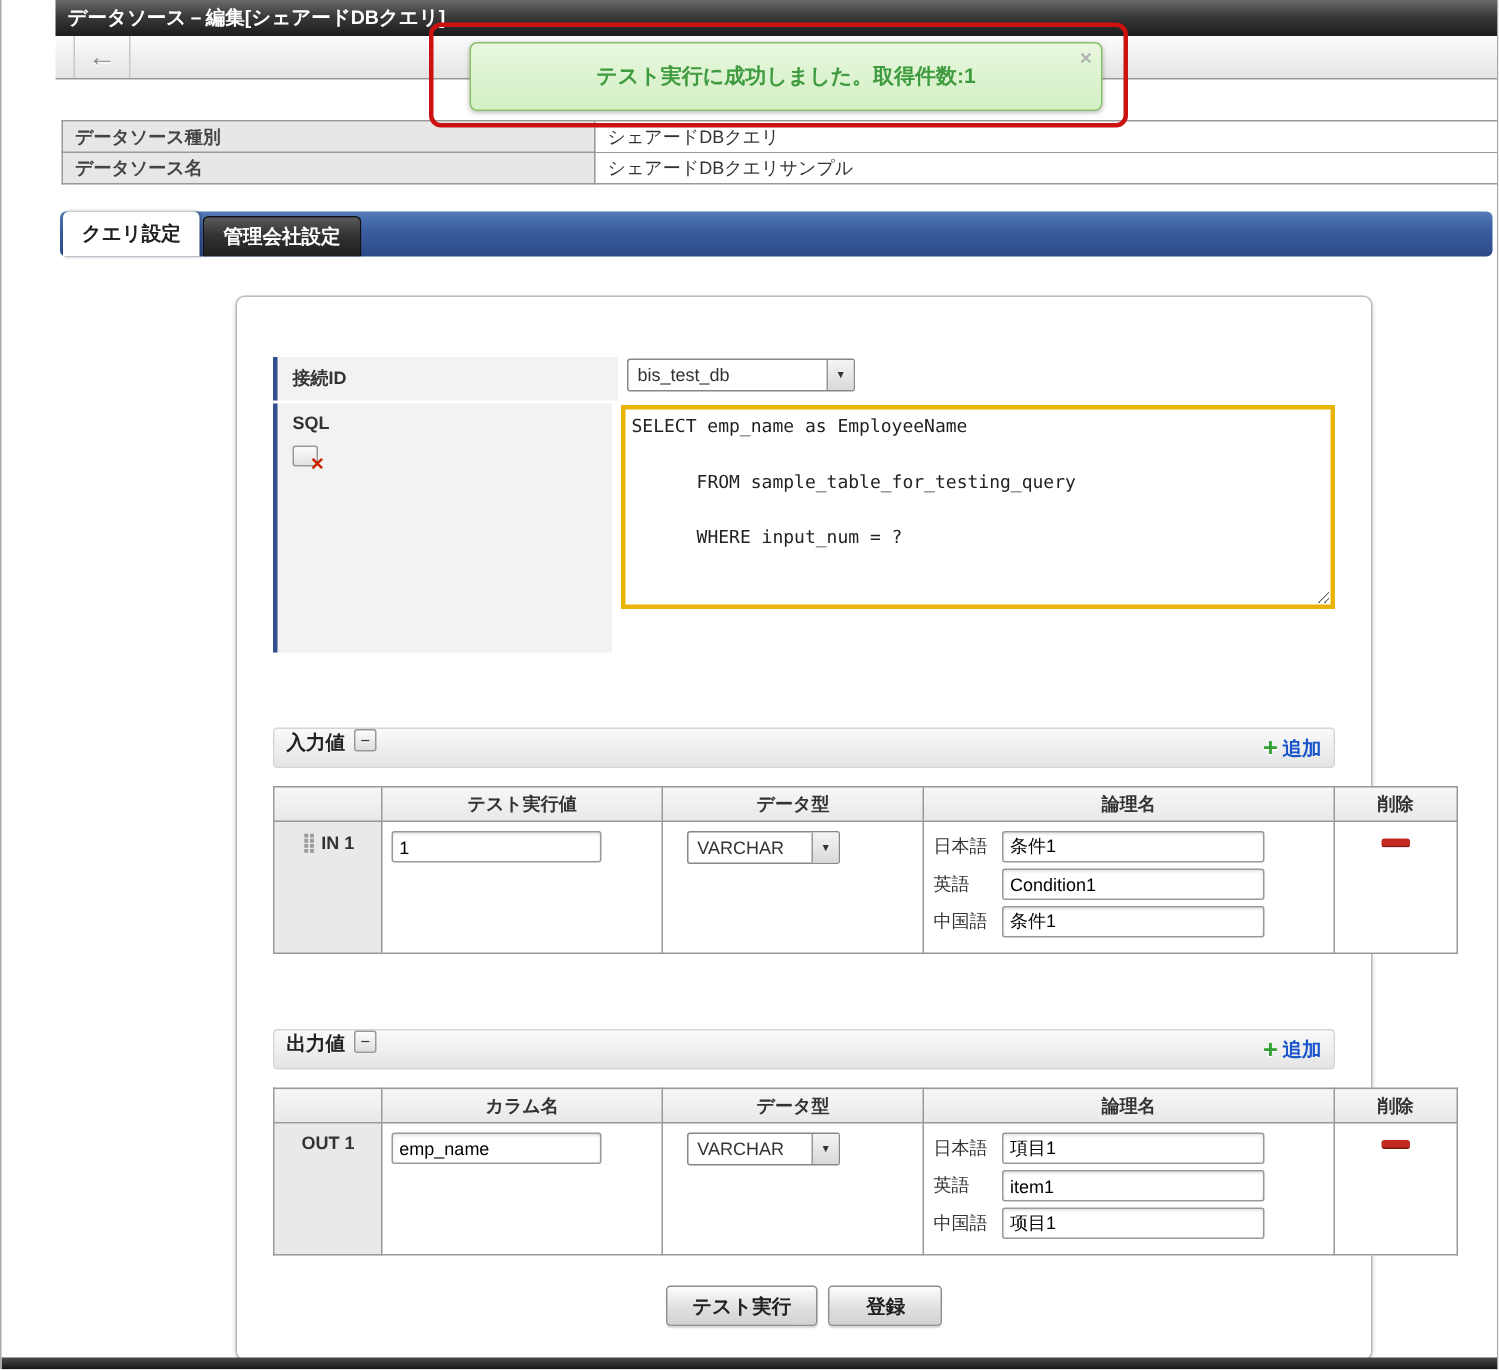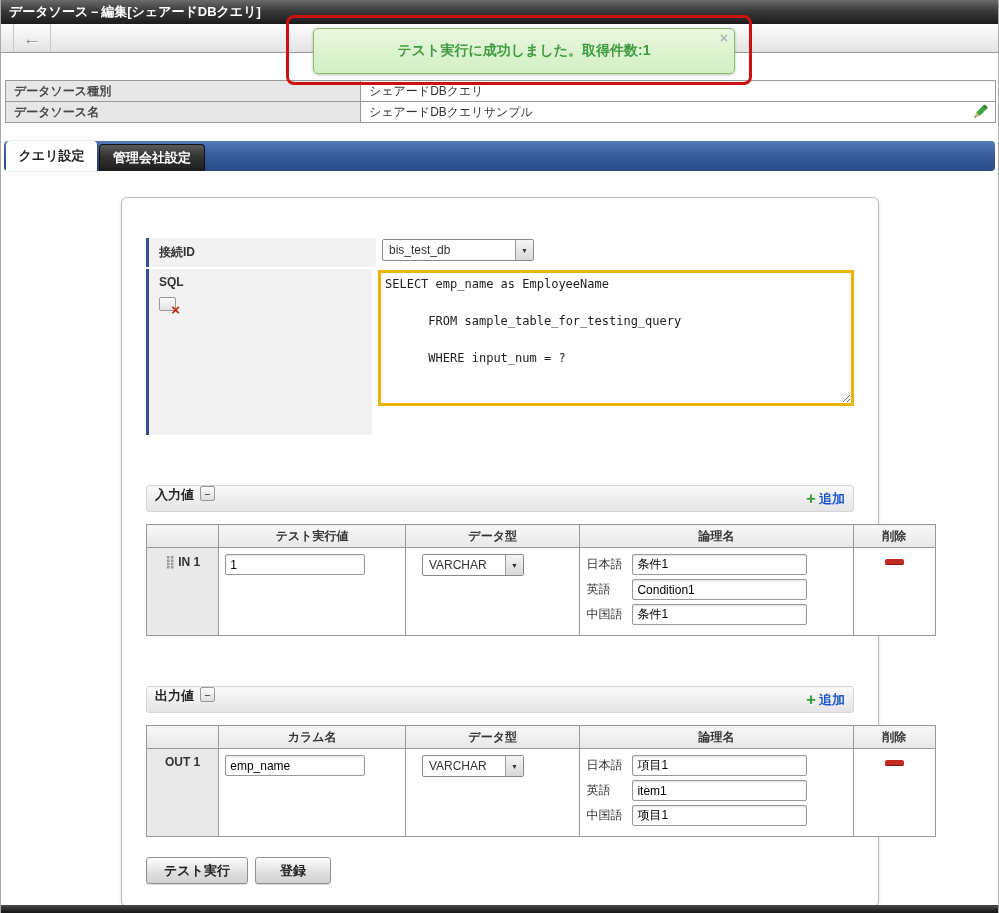--- a/index.html
+++ b/index.html
@@ -1,19 +1,19 @@
 <!DOCTYPE html>
 <html><head>
 <meta charset="utf-8">
 <style>
   * { margin:0; padding:0; box-sizing:border-box; }
   html,body { background:#fff; }
   body { font-family:"Liberation Sans","DejaVu Sans",sans-serif; font-size:12px; color:#333; }
   .page { position:relative; width:999px; height:913px; margin:0 auto; background:#fff;
-          border-left:1px solid #aaa; border-right:1px solid #aaa; overflow:hidden; }
+          border-left:1px solid #aaa; border-right:1px solid #aaa; overflow:hidden;padding-left:36px; }
 
   
   .titlebar { height:24px; background:linear-gradient(#6b6b6b,#3a3a3a 45%,#1c1c1c);
               color:#fff; font-weight:bold; font-size:13px; line-height:24px; padding-left:8px; }
 
   
   .toolbar { height:29px; background:linear-gradient(#fdfdfd,#e3e3e3); border-bottom:1px solid #999;
              display:flex; align-items:stretch; padding-left:12px; }
   .back-btn { width:38px; border:none; border-left:1px solid #c8c8c8; border-right:1px solid #c8c8c8;
               background:transparent; cursor:pointer; display:flex; align-items:center; justify-content:center; }
@@ -96,21 +96,21 @@
                font-weight:bold; color:#333; white-space:nowrap; }
   .drag-handle { color:#9a9a9a; font-size:13px; margin-right:3px; cursor:grab; }
   .lang-row { display:flex; align-items:center; margin-bottom:4px; }
   .lang-lbl { width:46px; font-size:12px; color:#333; }
   .lang-input { width:175px; }
   td.delcell { text-align:center; vertical-align:top; padding-top:12px; }
   .delete-minus { display:inline-block; width:19px; height:6px; background:#c22a22;
                   border-radius:2px; border-bottom:1px solid #7d1511; cursor:pointer; }
 
   
-  .actions { display:flex; gap:7px; margin-top:20px; }
+  .actions { display:flex; justify-content:center; gap:7px; margin-top:20px; }
   .btn { min-width:76px; height:27px; padding:0 17px; font-weight:bold; font-size:13px; color:#222;
          background:linear-gradient(#fdfdfd,#dedede 60%,#d2d2d2); border:1px solid #8f8f8f; border-radius:3px;
          box-shadow:inset 0 1px 0 #fff, 0 1px 1px rgba(0,0,0,.15); cursor:pointer;
          font-family:"Liberation Sans","DejaVu Sans",sans-serif; }
   .bottombar { position:absolute; left:0; bottom:0; width:100%; height:8px;
                background:linear-gradient(#4a4a4a,#151515); }
 </style>
 </head>
 <body>
 

